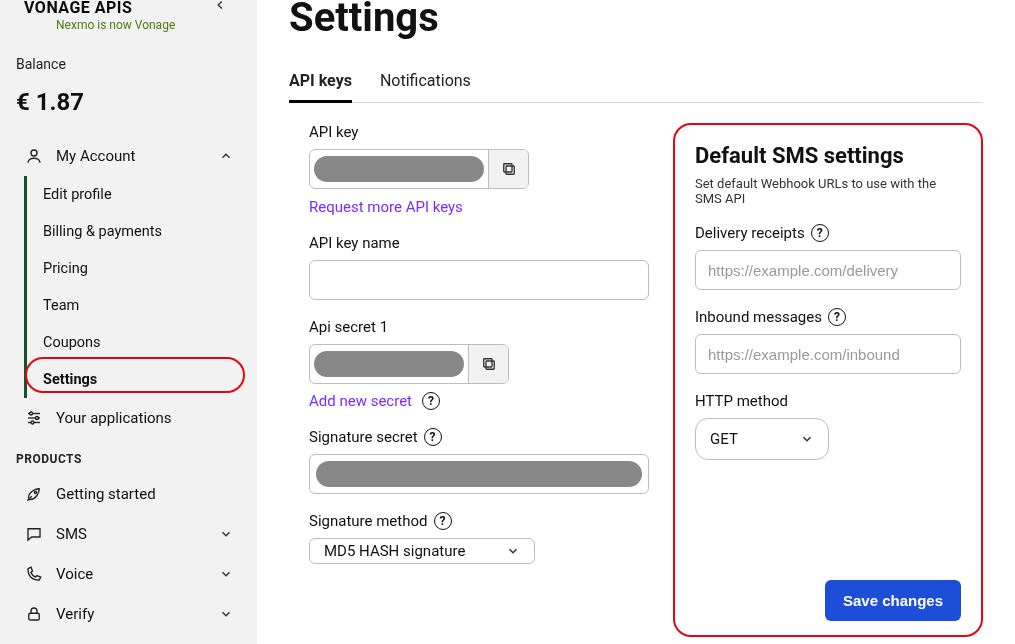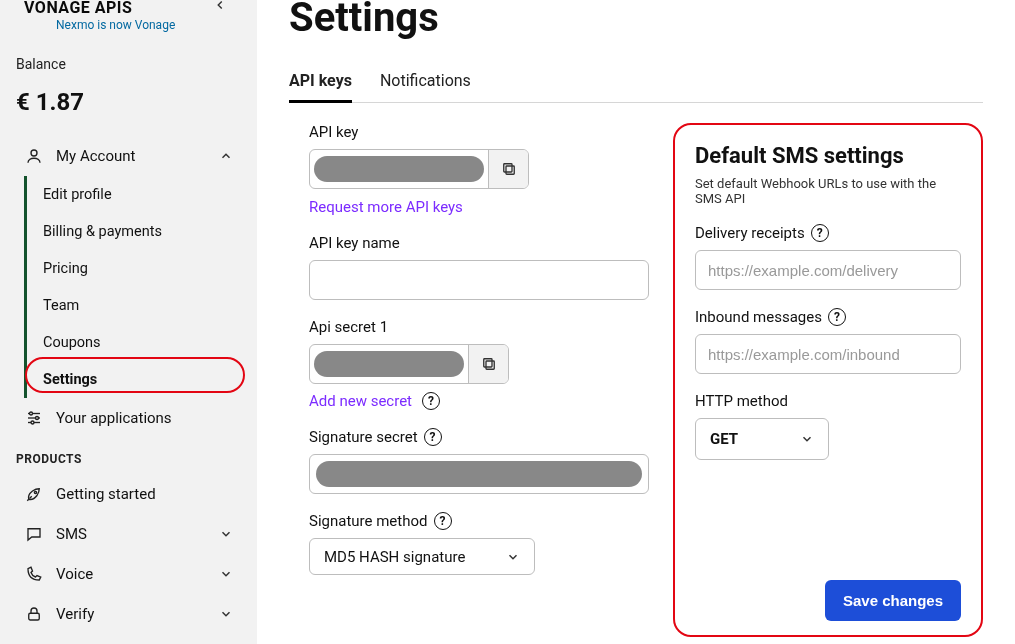--- a/index.html
+++ b/index.html
@@ -2,21 +2,21 @@
 <html><head>
   <meta charset="utf-8">
   <style>
     * { box-sizing: border-box; margin: 0; padding: 0; }
     body { font-family: -apple-system, BlinkMacSystemFont, "Segoe UI", Roboto, Helvetica, Arial, sans-serif; background: #fff; color: #111; width: 1015px; height: 644px; overflow: hidden; position: relative; }
 
     .sidebar { position: absolute; left: 0; top: 0; width: 257px; height: 644px; background: #f2f2f2; padding: 0 16px; }
 
     .sidebar-header { padding: 0 8px 4px 8px; position: relative; }
     .brand-line { font-weight: 700; font-size: 16px; letter-spacing: 0.5px; line-height: 1; color: #0a0a0a; white-space: nowrap; overflow: hidden; }
-    .brand-sub { font-size: 12px; color: #0369a1; margin-left: 32px; margin-top: 2px; }
+    .brand-sub { font-size: 12px; color: #4d7c0f; margin-left: 32px; margin-top: 2px; }
     .brand-sub span { display: inline-block; }
     .collapse-chevron { position: absolute; right: 14px; top: -2px; cursor: pointer; color: #333; }
 
     .balance-block { padding: 20px 8px 12px 0px; }
     .balance-label { font-size: 14px; color: #222; margin-bottom: 16px; }
     .balance-value { font-size: 24px; font-weight: 700; color: #111; }
 
     .nav { margin-top: 8px; }
     .nav-item { display: flex; align-items: center; gap: 12px; padding: 10px 8px; font-size: 15px; color: #111; cursor: pointer; border-radius: 6px; position: relative; }
     .nav-item .nav-icon { width: 20px; height: 20px; display: inline-flex; align-items: center; justify-content: center; color: #222; flex-shrink: 0; }
@@ -52,32 +52,32 @@
 
     .text-input { width: 340px; height: 40px; border: 1px solid #bdbdbd; border-radius: 6px; padding: 0 12px; font-size: 15px; color: #333; background: #fff; }
     .text-input::placeholder { color: #888; }
 
     .link-purple { color: #7c2cff; font-size: 15px; cursor: pointer; display: inline-flex; align-items: center; gap: 6px; }
 
     .secret-row { display: flex; align-items: center; gap: 8px; margin-bottom: 6px; }
     .sig-secret-box { border: 1px solid #bdbdbd; border-radius: 6px; height: 40px; width: 340px; padding: 4px 6px; display: flex; align-items: center; background: #fff; }
     .sig-secret-box .pill { background: #888; border-radius: 16px; height: 26px; flex: 1; }
 
-    .select-box { border: 1px solid #bdbdbd; border-radius: 6px; height: 37px; padding: 0 14px; display: flex; align-items: center; justify-content: space-between; background: #fff; cursor: pointer; font-size: 15px; width: 226px; }
+    .select-box { border: 1px solid #bdbdbd; border-radius: 6px; height: 26px; padding: 0 14px; display: flex; align-items: center; justify-content: space-between; background: #fff; cursor: pointer; font-size: 15px; width: 226px; }
 
     .help-icon { width: 18px; height: 18px; border: 1.5px solid #111; border-radius: 50%; display: inline-flex; align-items: center; justify-content: center; font-size: 12px; font-weight: 700; cursor: pointer; }
 
     .sms-card { border: 2.5px solid #e30613; border-radius: 18px; padding: 18px 20px; min-height: 514px; position: relative; }
     .sms-card h2 { font-size: 22px; font-weight: 700; margin-bottom: 8px; }
     .sms-sub { font-size: 13px; color: #333; margin-bottom: 18px; }
 
     .sms-input { width: 100%; height: 40px; border: 1px solid #bdbdbd; border-radius: 6px; padding: 0 12px; font-size: 15px; background: #fff; }
     .sms-input::placeholder { color: #999; }
 
-    .sms-select { border: 1px solid #bdbdbd; border-radius: 6px; height: 42px; width: 134px; padding: 0 14px; display: flex; align-items: center; justify-content: space-between; background: #fff; cursor: pointer; font-size: 15px; font-weight: bold; }
+    .sms-select { border: 1px solid #bdbdbd; border-radius: 13px; height: 42px; width: 134px; padding: 0 14px; display: flex; align-items: center; justify-content: space-between; background: #fff; cursor: pointer; font-size: 15px; }
 
     .save-btn { position: absolute; right: 20px; bottom: 14px; background: #1d4ed8; color: #fff; font-weight: 700; font-size: 15px; padding: 12px 18px; border-radius: 6px; border: none; cursor: pointer; }
 
     svg { display: block; }
   </style>
 </head>
 <body>
 
 <div class="sidebar">
   <div class="sidebar-header">

